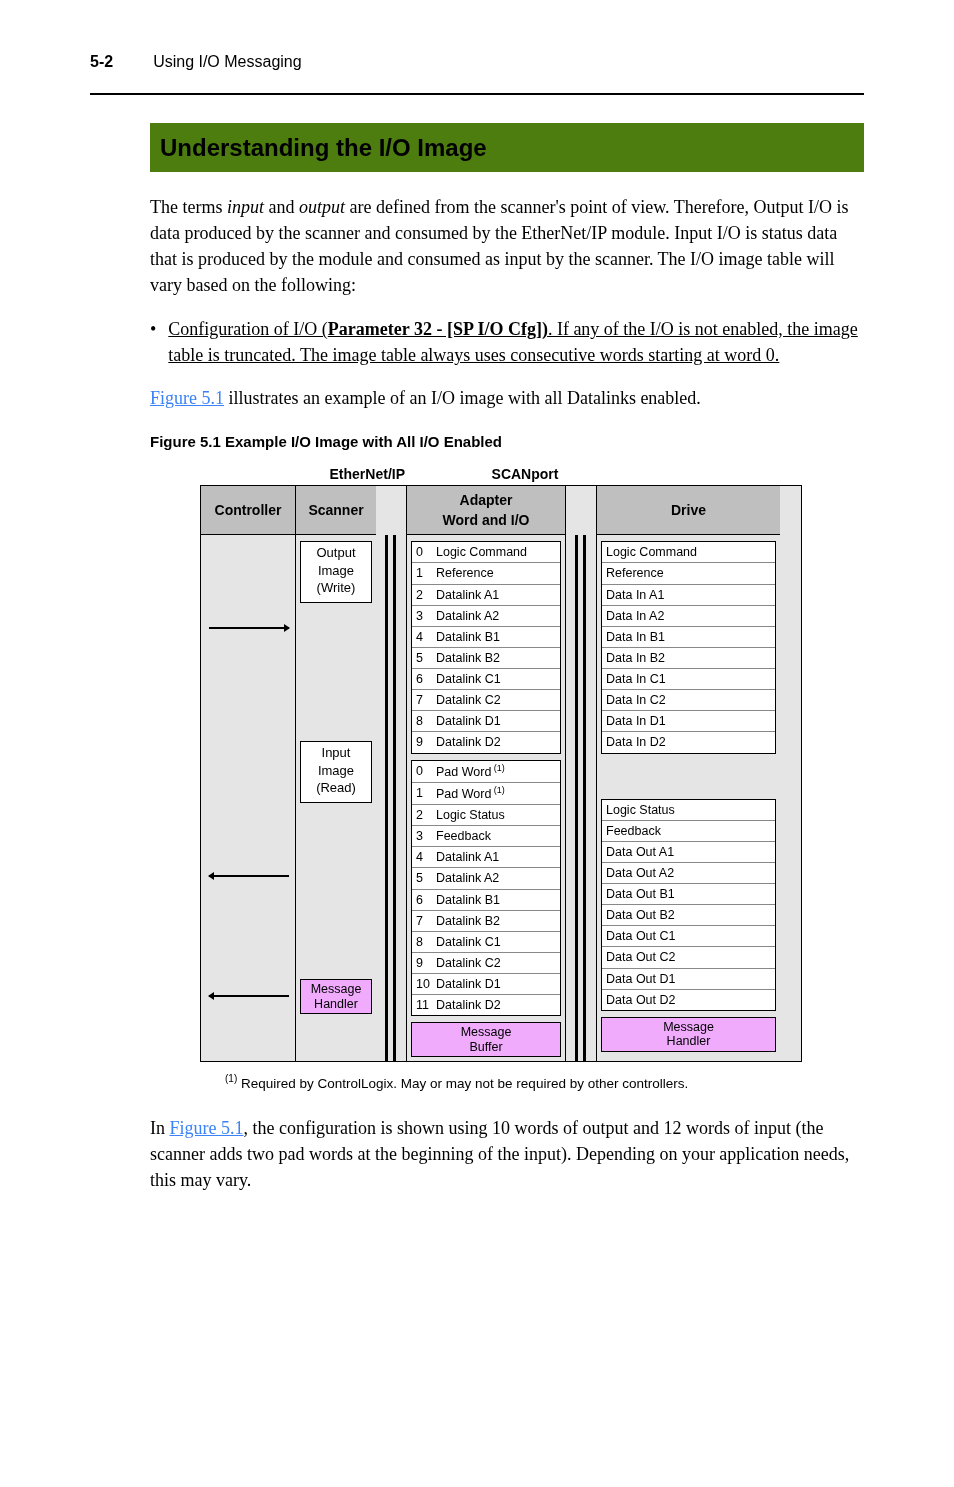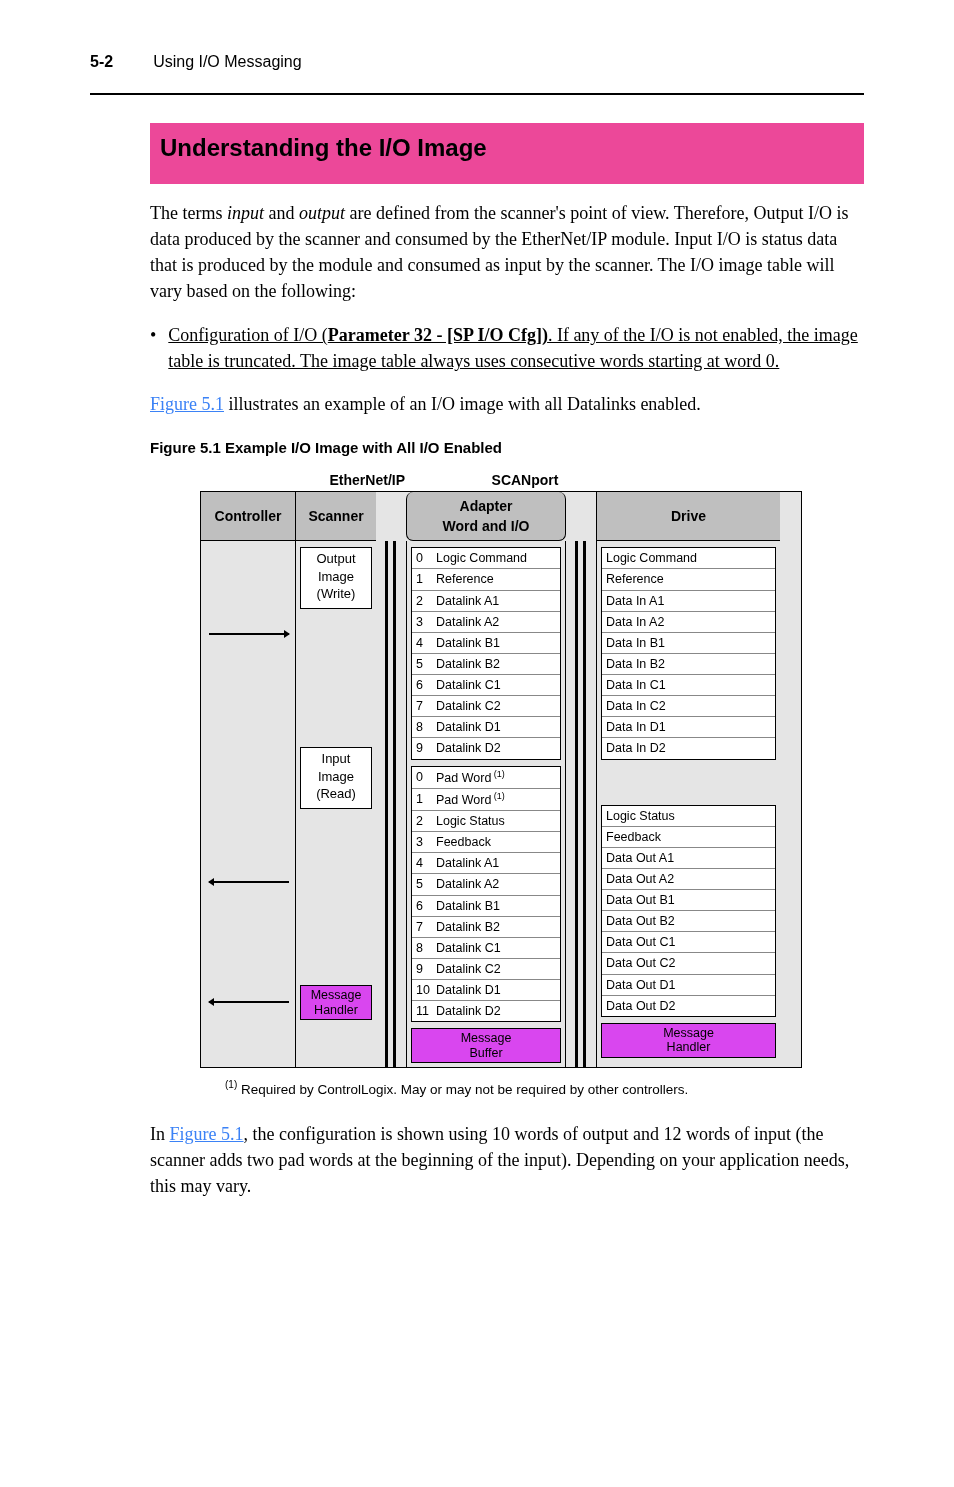--- a/index.html
+++ b/index.html
@@ -16,26 +16,26 @@
     display: flex;
     align-items: baseline;
     border-bottom: 2.5px solid #000;
     padding-bottom: 20px;
     margin-bottom: 28px;
     font-family: Arial, Helvetica, sans-serif;
     font-size: 16px;
   }
   .page-number { font-weight: bold; margin-right: 40px; }
   .section-title {
-    background: #ec4899;
-    padding: 8px 10px 18px 10px;
+    background: #4d7c0f;
+    padding: 8px 10px 6px 10px;
     font-family: Arial, Helvetica, sans-serif;
     font-size: 24px;
     font-weight: bold;
-    margin-bottom: 16px;
+    margin-bottom: 22px;
     margin-left: 60px;
   }
   .body-text { margin-left: 60px; margin-bottom: 18px; }
   .bullet { display: flex; margin-left: 60px; margin-bottom: 16px; }
   .bullet .dot { margin-right: 12px; }
   .bullet .content { flex: 1; text-decoration: underline; }
   .link { color: #3b82f6; text-decoration: underline; }
   .figure-caption {
     font-family: Arial, Helvetica, sans-serif;
     font-size: 15px;
@@ -74,21 +74,21 @@
   .hdr-row .col-drive {
     background: #bfbfbf;
     border-bottom: 1.5px solid #000;
     text-align: center;
     font-weight: bold;
     padding: 4px 2px;
     font-size: 14px;
     display: flex; flex-direction: column; justify-content: center;
   }
   .hdr-row .col-controller { border-right: 1.5px solid #000; }
-  .hdr-row .col-adapter { border-left: 1.5px solid #000; border-right: 1.5px solid #000; border-radius: 7px; }
+  .hdr-row .col-adapter { border-left: 1.5px solid #000; border-right: 1.5px solid #000; }
   .hdr-row .col-drive { border-left: 1.5px solid #000; }
   .box-group {
     border: 1.5px solid #000;
     background: #fff;
     margin: 6px 4px;
     padding: 2px 4px;
     text-align: center;
     font-size: 13px;
   }
   .box-group.scanner-box { line-height: 1.35; }
@@ -128,21 +128,21 @@
   .ctrl-arrow::after {
     content: "";
     position: absolute;
     border-top: 4px solid transparent;
     border-bottom: 4px solid transparent;
   }
   .ctrl-arrow.right::after { right: -1px; top: -3px; border-left: 6px solid #000; }
   .ctrl-arrow.left::after  { left: -1px;  top: -3px; border-right: 6px solid #000; }
   .msg-box {
     border: 1.5px solid #000;
-    background: #d946ef;
+    background: #f0abfc;
     margin: 4px;
     text-align: center;
     font-size: 12.5px;
     padding: 2px 2px;
     line-height: 1.15;
   }
   .footnote {
     font-family: Arial, Helvetica, sans-serif;
     font-size: 13.5px;
     margin-left: 135px;

